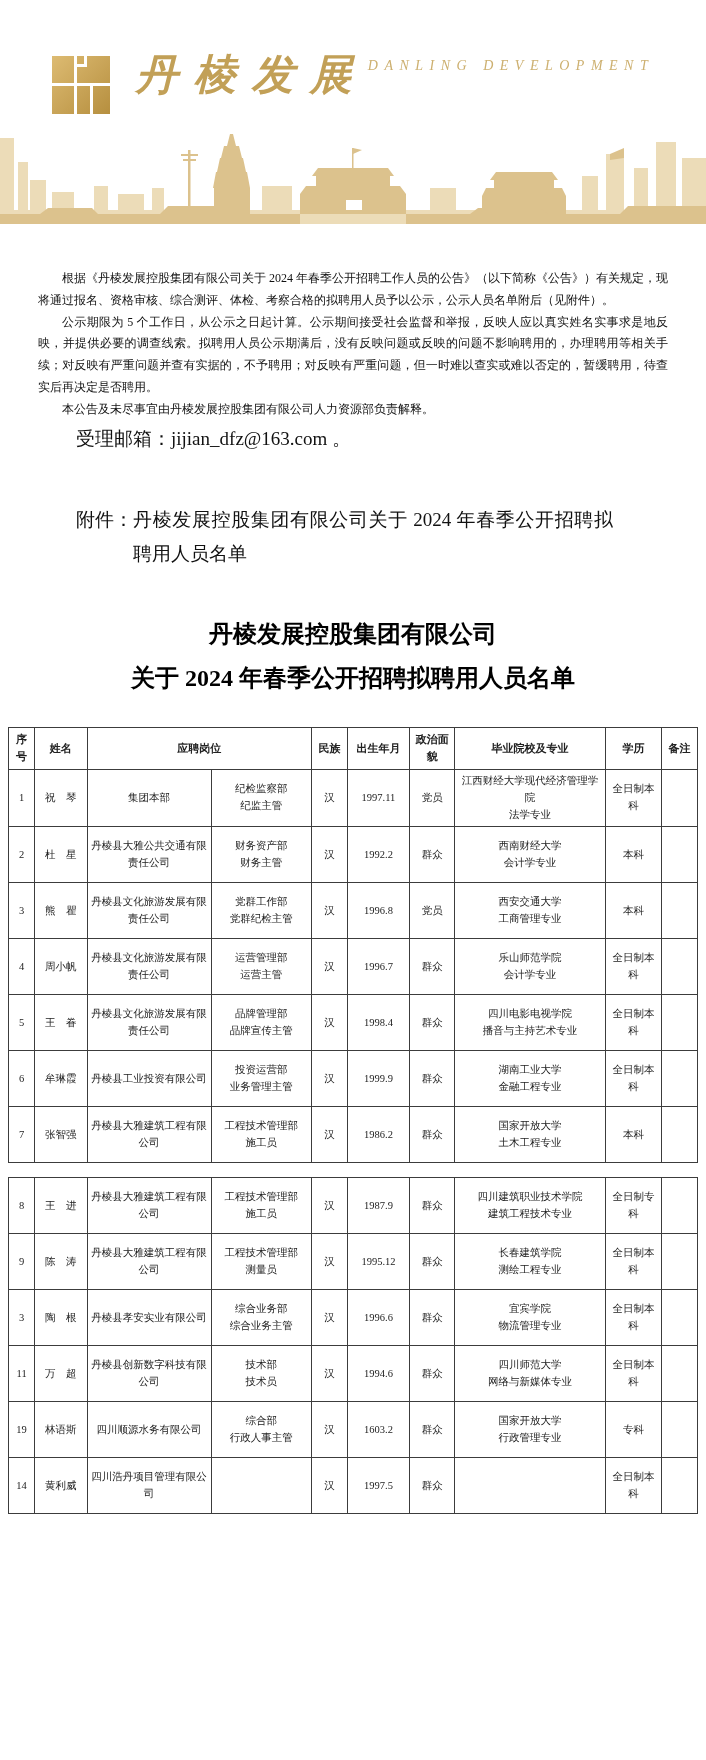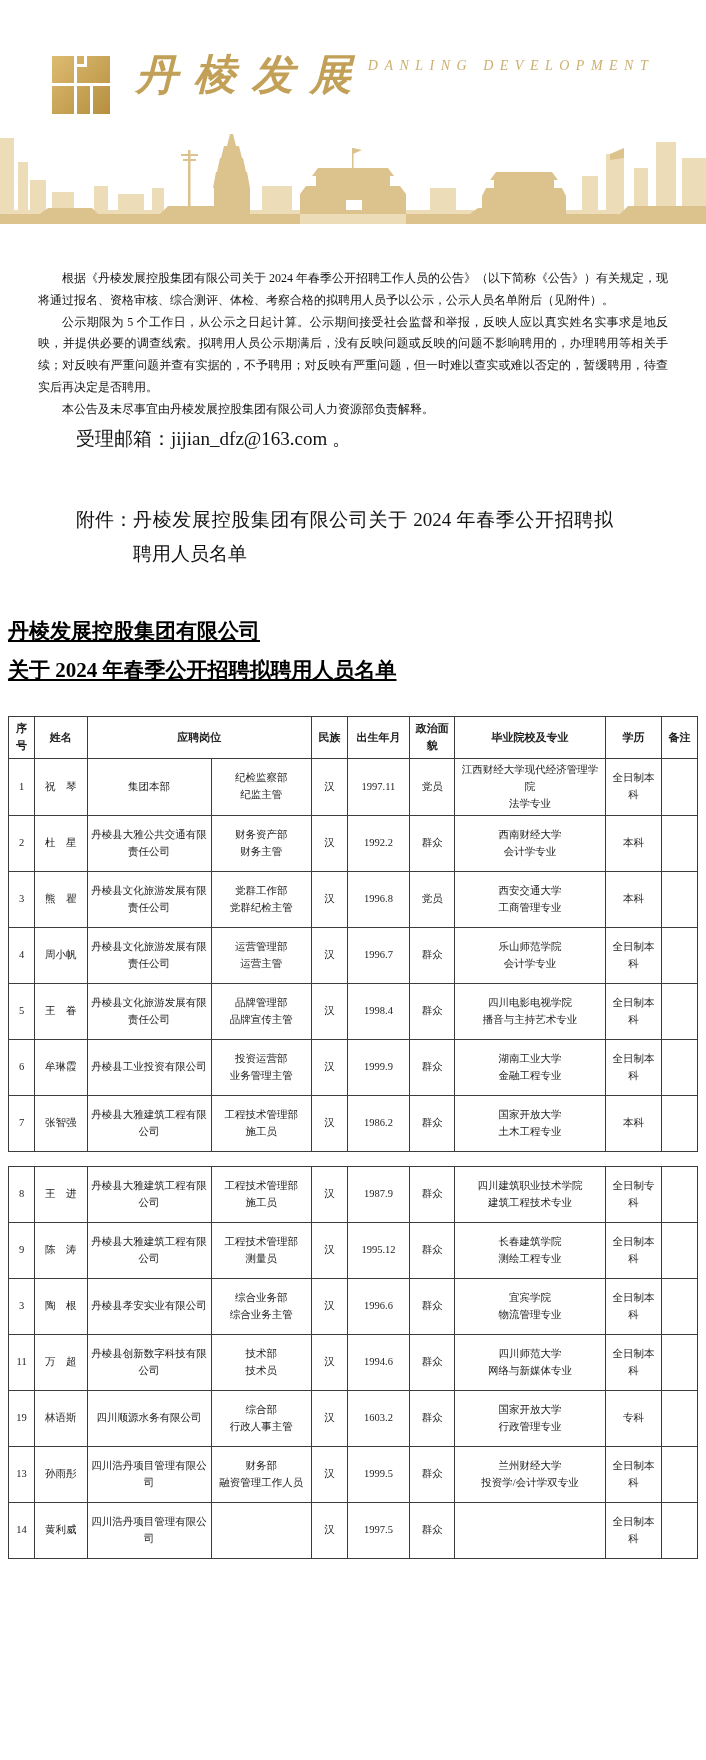--- a/index.html
+++ b/index.html
@@ -34,21 +34,21 @@
   }
   .contact-line { font-size:19px; line-height:1.9; text-indent:2em; color:#111; }
   .attachment {
     margin-top:46px; display:flex; font-size:19px; line-height:1.82; color:#111;
   }
   .attachment-label { padding-left:2em; white-space:nowrap; }
   .attachment-text { width:480px; text-align:justify; }
 
   
   .table-area { padding:0 8px; }
-  .table-title { margin-top:40px; font-weight:700; font-size:21px; line-height:1.85; color:#000;text-decoration:underline; }
+  .table-title { margin-top:40px; text-align:center; font-weight:700; font-size:24px; line-height:1.85; color:#000; }
   .roster { width:100%; border-collapse:collapse; table-layout:fixed; margin-top:26px; }
   .roster th, .roster td {
     border:1px solid #3c3c3c; text-align:center; vertical-align:middle;
     padding:3px 2px; font-size:10.5px; line-height:1.6; color:#222;
     overflow:hidden; word-break:break-all;
   }
   .roster th { height:36px; font-weight:600; font-size:11px; }
   .roster td { height:56px; }
   .roster-gap { height:14px; }
   .cell-line { display:block; }
@@ -418,38 +418,20 @@
             <td>1603.2</td>
             <td>群众</td>
             <td>
               <span class="cell-line">国家开放大学</span>
               <span class="cell-line">行政管理专业</span>
             </td>
             <td>专科</td>
             <td></td>
           </tr>
 
-          <tr>
-            <td>13</td>
-            <td>孙雨彤</td>
-            <td>四川浩丹项目管理有限公司</td>
-            <td>
-              <span class="cell-line">财务部</span>
-              <span class="cell-line">融资管理工作人员</span>
-            </td>
-            <td>汉</td>
-            <td>1999.5</td>
-            <td>群众</td>
-            <td>
-              <span class="cell-line">兰州财经大学</span>
-              <span class="cell-line">投资学/会计学双专业</span>
-            </td>
-            <td>全日制本科</td>
-            <td></td>
-          </tr>
 
           <tr>
             <td>14</td>
             <td>黄利威</td>
             <td>四川浩丹项目管理有限公司</td>
             <td>
               
               
             </td>
             <td>汉</td>

